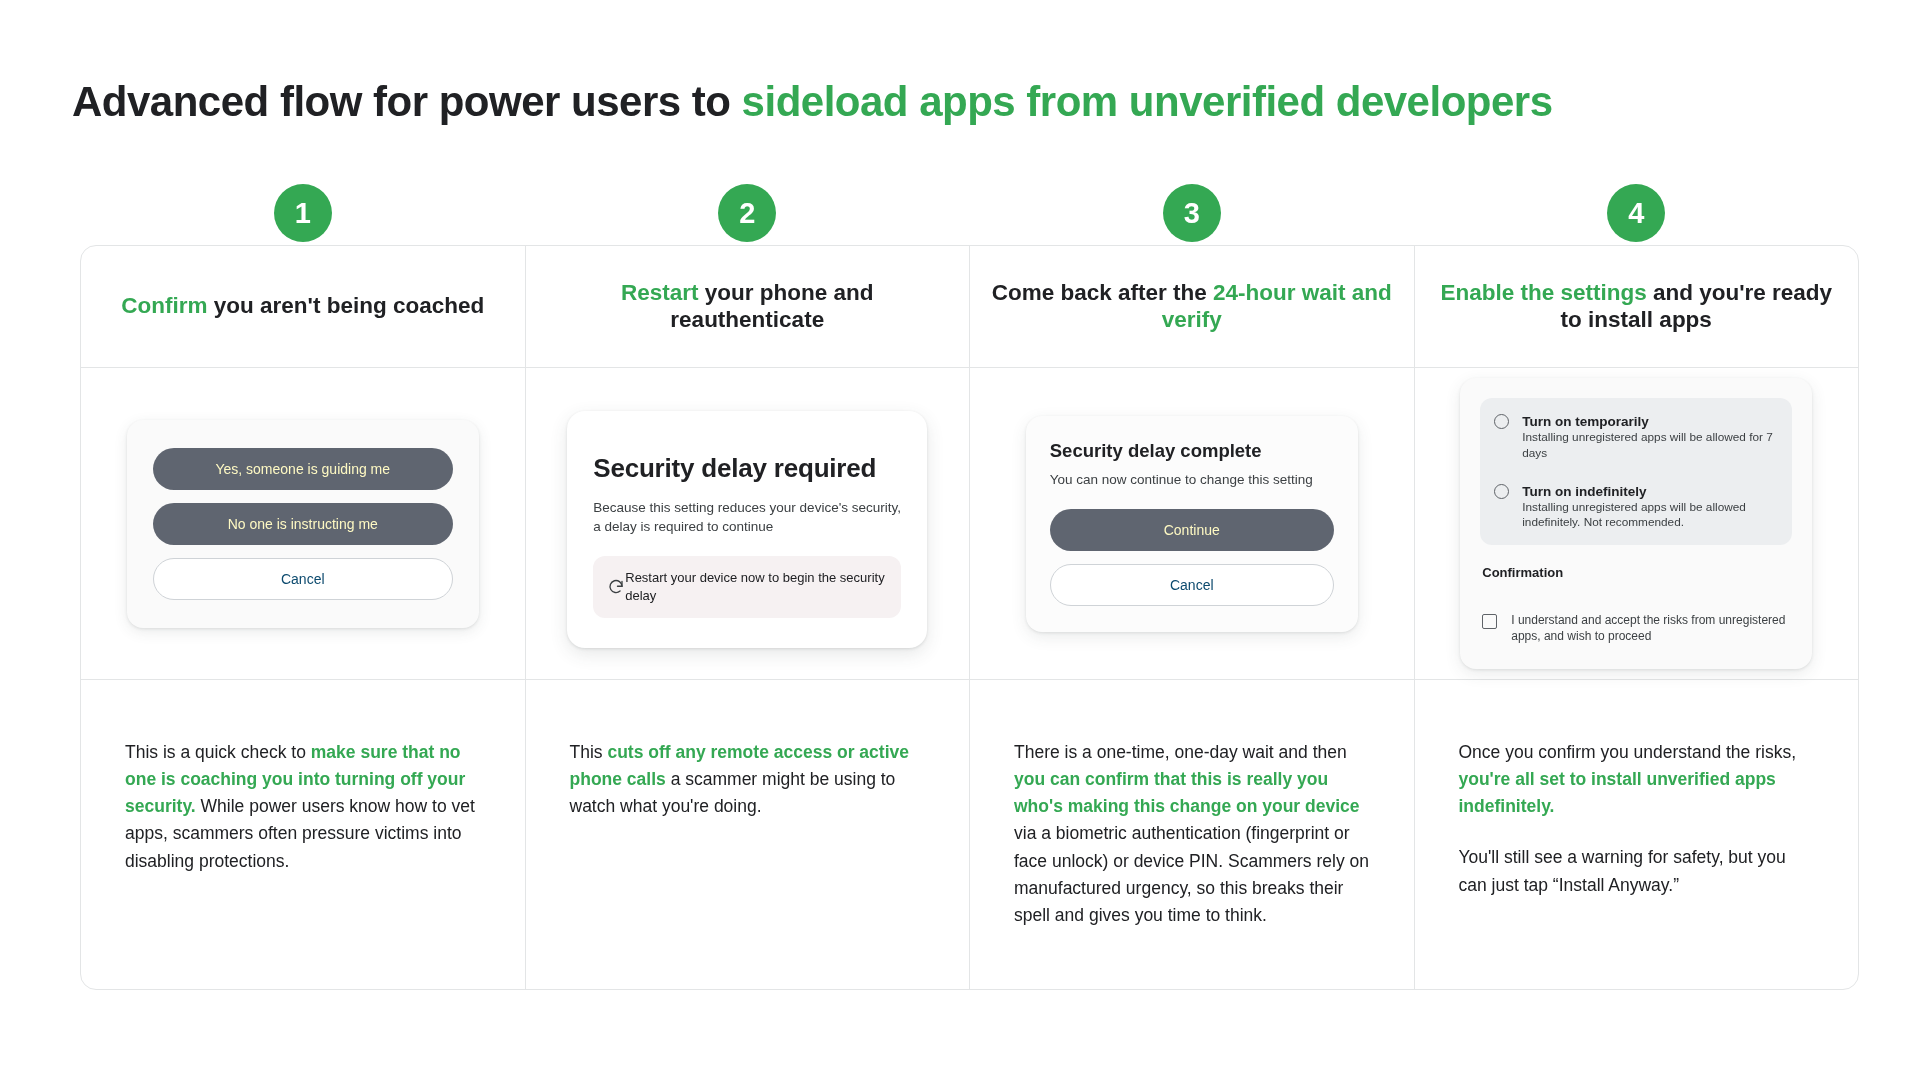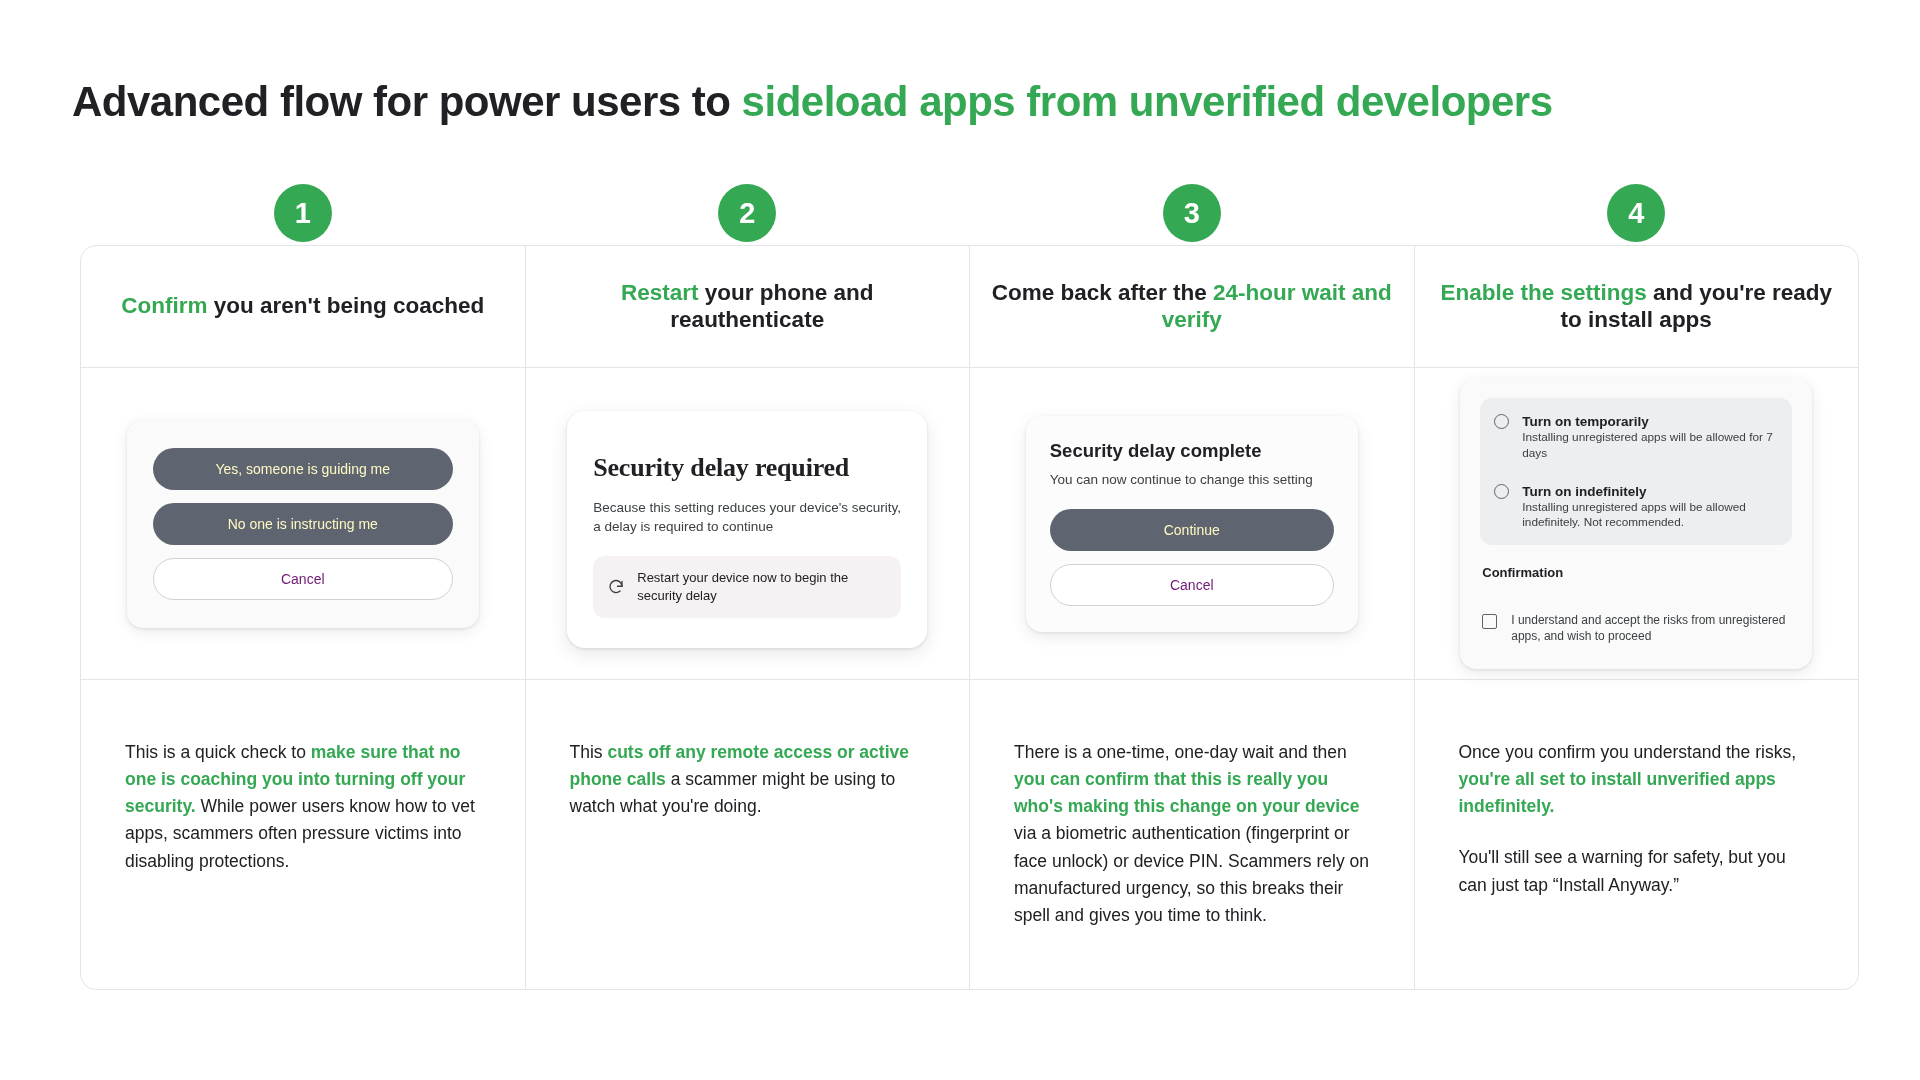--- a/index.html
+++ b/index.html
@@ -129,21 +129,21 @@
     display: flex;
     align-items: center;
     justify-content: center;
     margin-bottom: 13px;
   }
   .btn-outline {
     height: 42px;
     border-radius: 21px;
     border: 1.3px solid #cfd3d7;
     background: #ffffff;
-    color: #701a75;
+    color: #0c4a6e;
     font-size: 14px;
     display: flex;
     align-items: center;
     justify-content: center;
     box-sizing: border-box;
   }
 
   
   .sheet2 {
     width: 360px;
@@ -154,35 +154,33 @@
     box-sizing: border-box;
     position: relative;
     top: 6px;
   }
   .sheet2 h3 {
     margin: 16px 0 14px 0;
     font-size: 26px;
     font-weight: bold;
     line-height: 1.18;
     letter-spacing: -0.2px;
-    font-family: Liberation Serif, serif;
   }
   .sheet2 .body {
     font-size: 13.5px;
     line-height: 1.42;
     color: #3c4043;
     margin-bottom: 20px;
   }
   .restart-row {
     background: #f6f1f2;
     border-radius: 12px;
     padding: 13px 14px;
     display: flex;
     align-items: center;
-    gap: 12px;
   }
   .restart-row .txt {
     font-size: 13px;
     line-height: 1.35;
     color: #202124;
   }
   .refresh-ico {
     flex: 0 0 auto;
     width: 18px;
     height: 18px;

